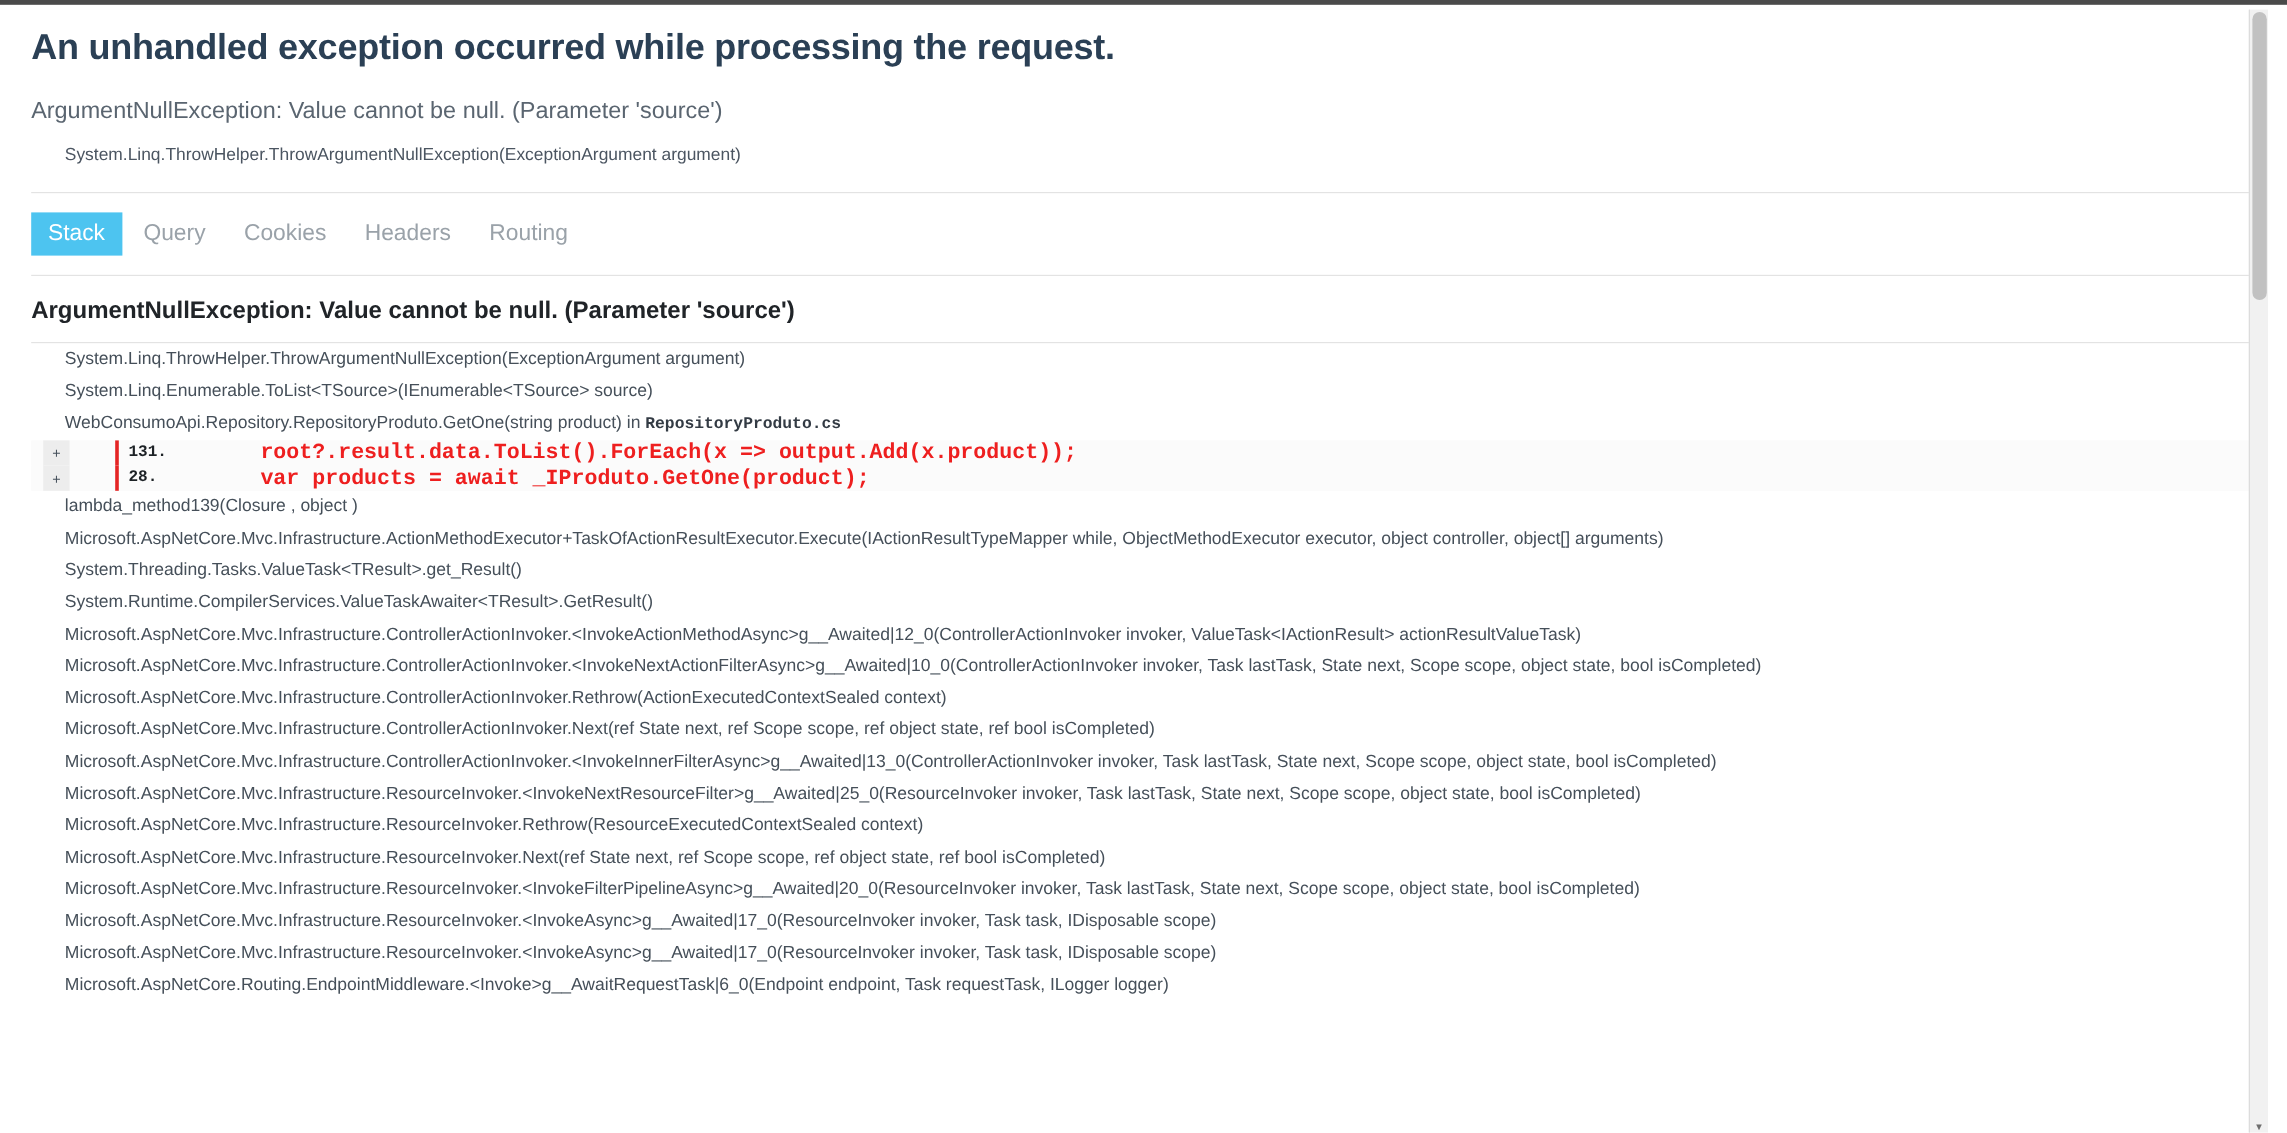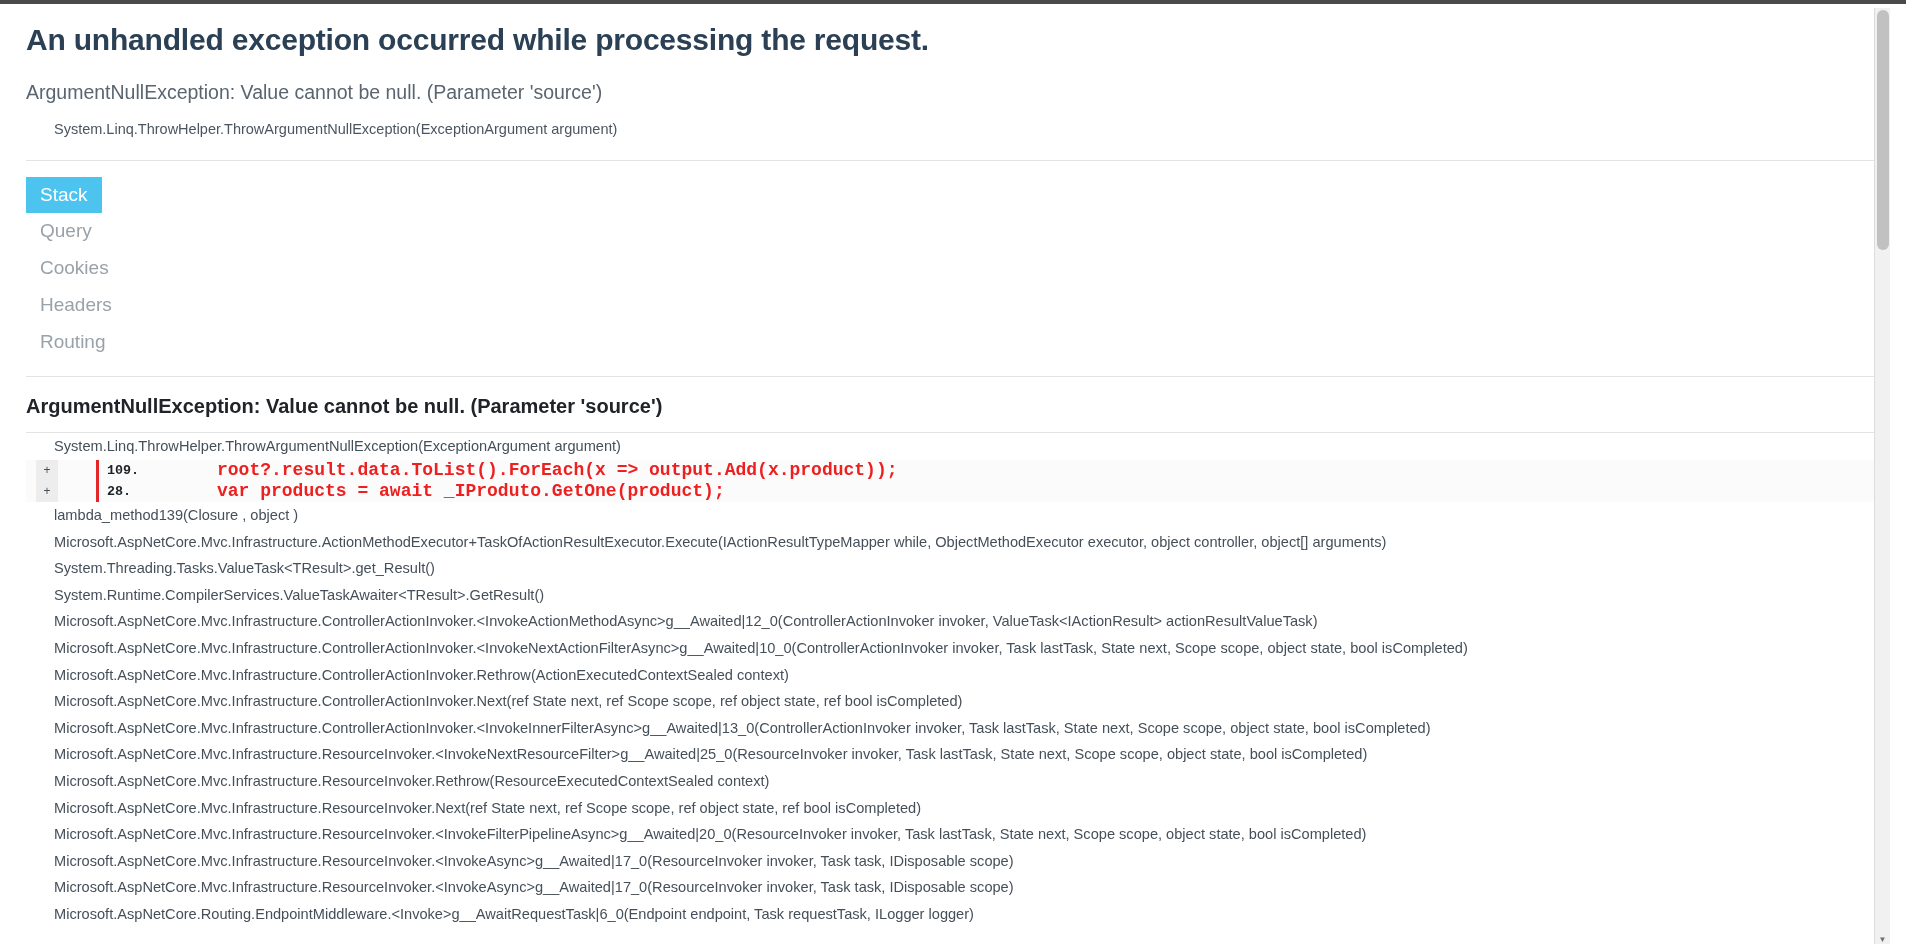--- a/index.html
+++ b/index.html
@@ -63,21 +63,20 @@
     margin: 20px 0 0 0;
   }
 
   
   .tabs {
     display: flex;
     align-items: flex-start;
     margin: 16px 0 0 0;
     padding: 0;
     list-style: none;
-    flex-direction: column;
   }
   .tab {
     font-size: 19px;
     color: #9aa2a9;
     padding: 6px 14px 7px 14px;
     margin-right: 4px;
     cursor: pointer;
     line-height: 1.25;
     white-space: nowrap;
   }
@@ -234,24 +233,26 @@
       </ul>
 
     <hr class="rule2">
 
     <h3 class="stack-heading">ArgumentNullException: Value cannot be null. (Parameter 'source')</h3>
 
     <hr class="rule3">
 
     <ul class="stack-list" id="stack-list">
         <li class="frame-line"><span>System.Linq.ThrowHelper.ThrowArgumentNullException(ExceptionArgument argument)</span></li>
+        <li class="frame-line"><span>System.Linq.Enumerable.ToList&lt;TSource&gt;(IEnumerable&lt;TSource&gt; source)</span></li>
+        <li class="frame-line"><span>WebConsumoApi.Repository.RepositoryProduto.GetOne(string product) in </span><span class="file">RepositoryProduto.cs</span></li>
         <li class="code-row" style="background: rgb(251, 251, 251);">
           <button class="expand-btn">+</button>
           <span class="code-bar" style="background: rgb(228, 37, 37);"></span>
-          <span class="line-no">109.</span>
+          <span class="line-no">131.</span>
           <span class="code-text" style="color: rgb(238, 31, 31);">root?.result.data.ToList().ForEach(x =&gt; output.Add(x.product));</span>
         </li>
         <li class="code-row" style="background: rgb(251, 251, 251);">
           <button class="expand-btn">+</button>
           <span class="code-bar" style="background: rgb(228, 37, 37);"></span>
           <span class="line-no">28.</span>
           <span class="code-text" style="color: rgb(238, 31, 31);">var products = await _IProduto.GetOne(product);</span>
         </li>
         <li class="frame-line"><span>lambda_method139(Closure , object )</span></li>
         <li class="frame-line"><span>Microsoft.AspNetCore.Mvc.Infrastructure.ActionMethodExecutor+TaskOfActionResultExecutor.Execute(IActionResultTypeMapper while, ObjectMethodExecutor executor, object controller, object[] arguments)</span></li>

